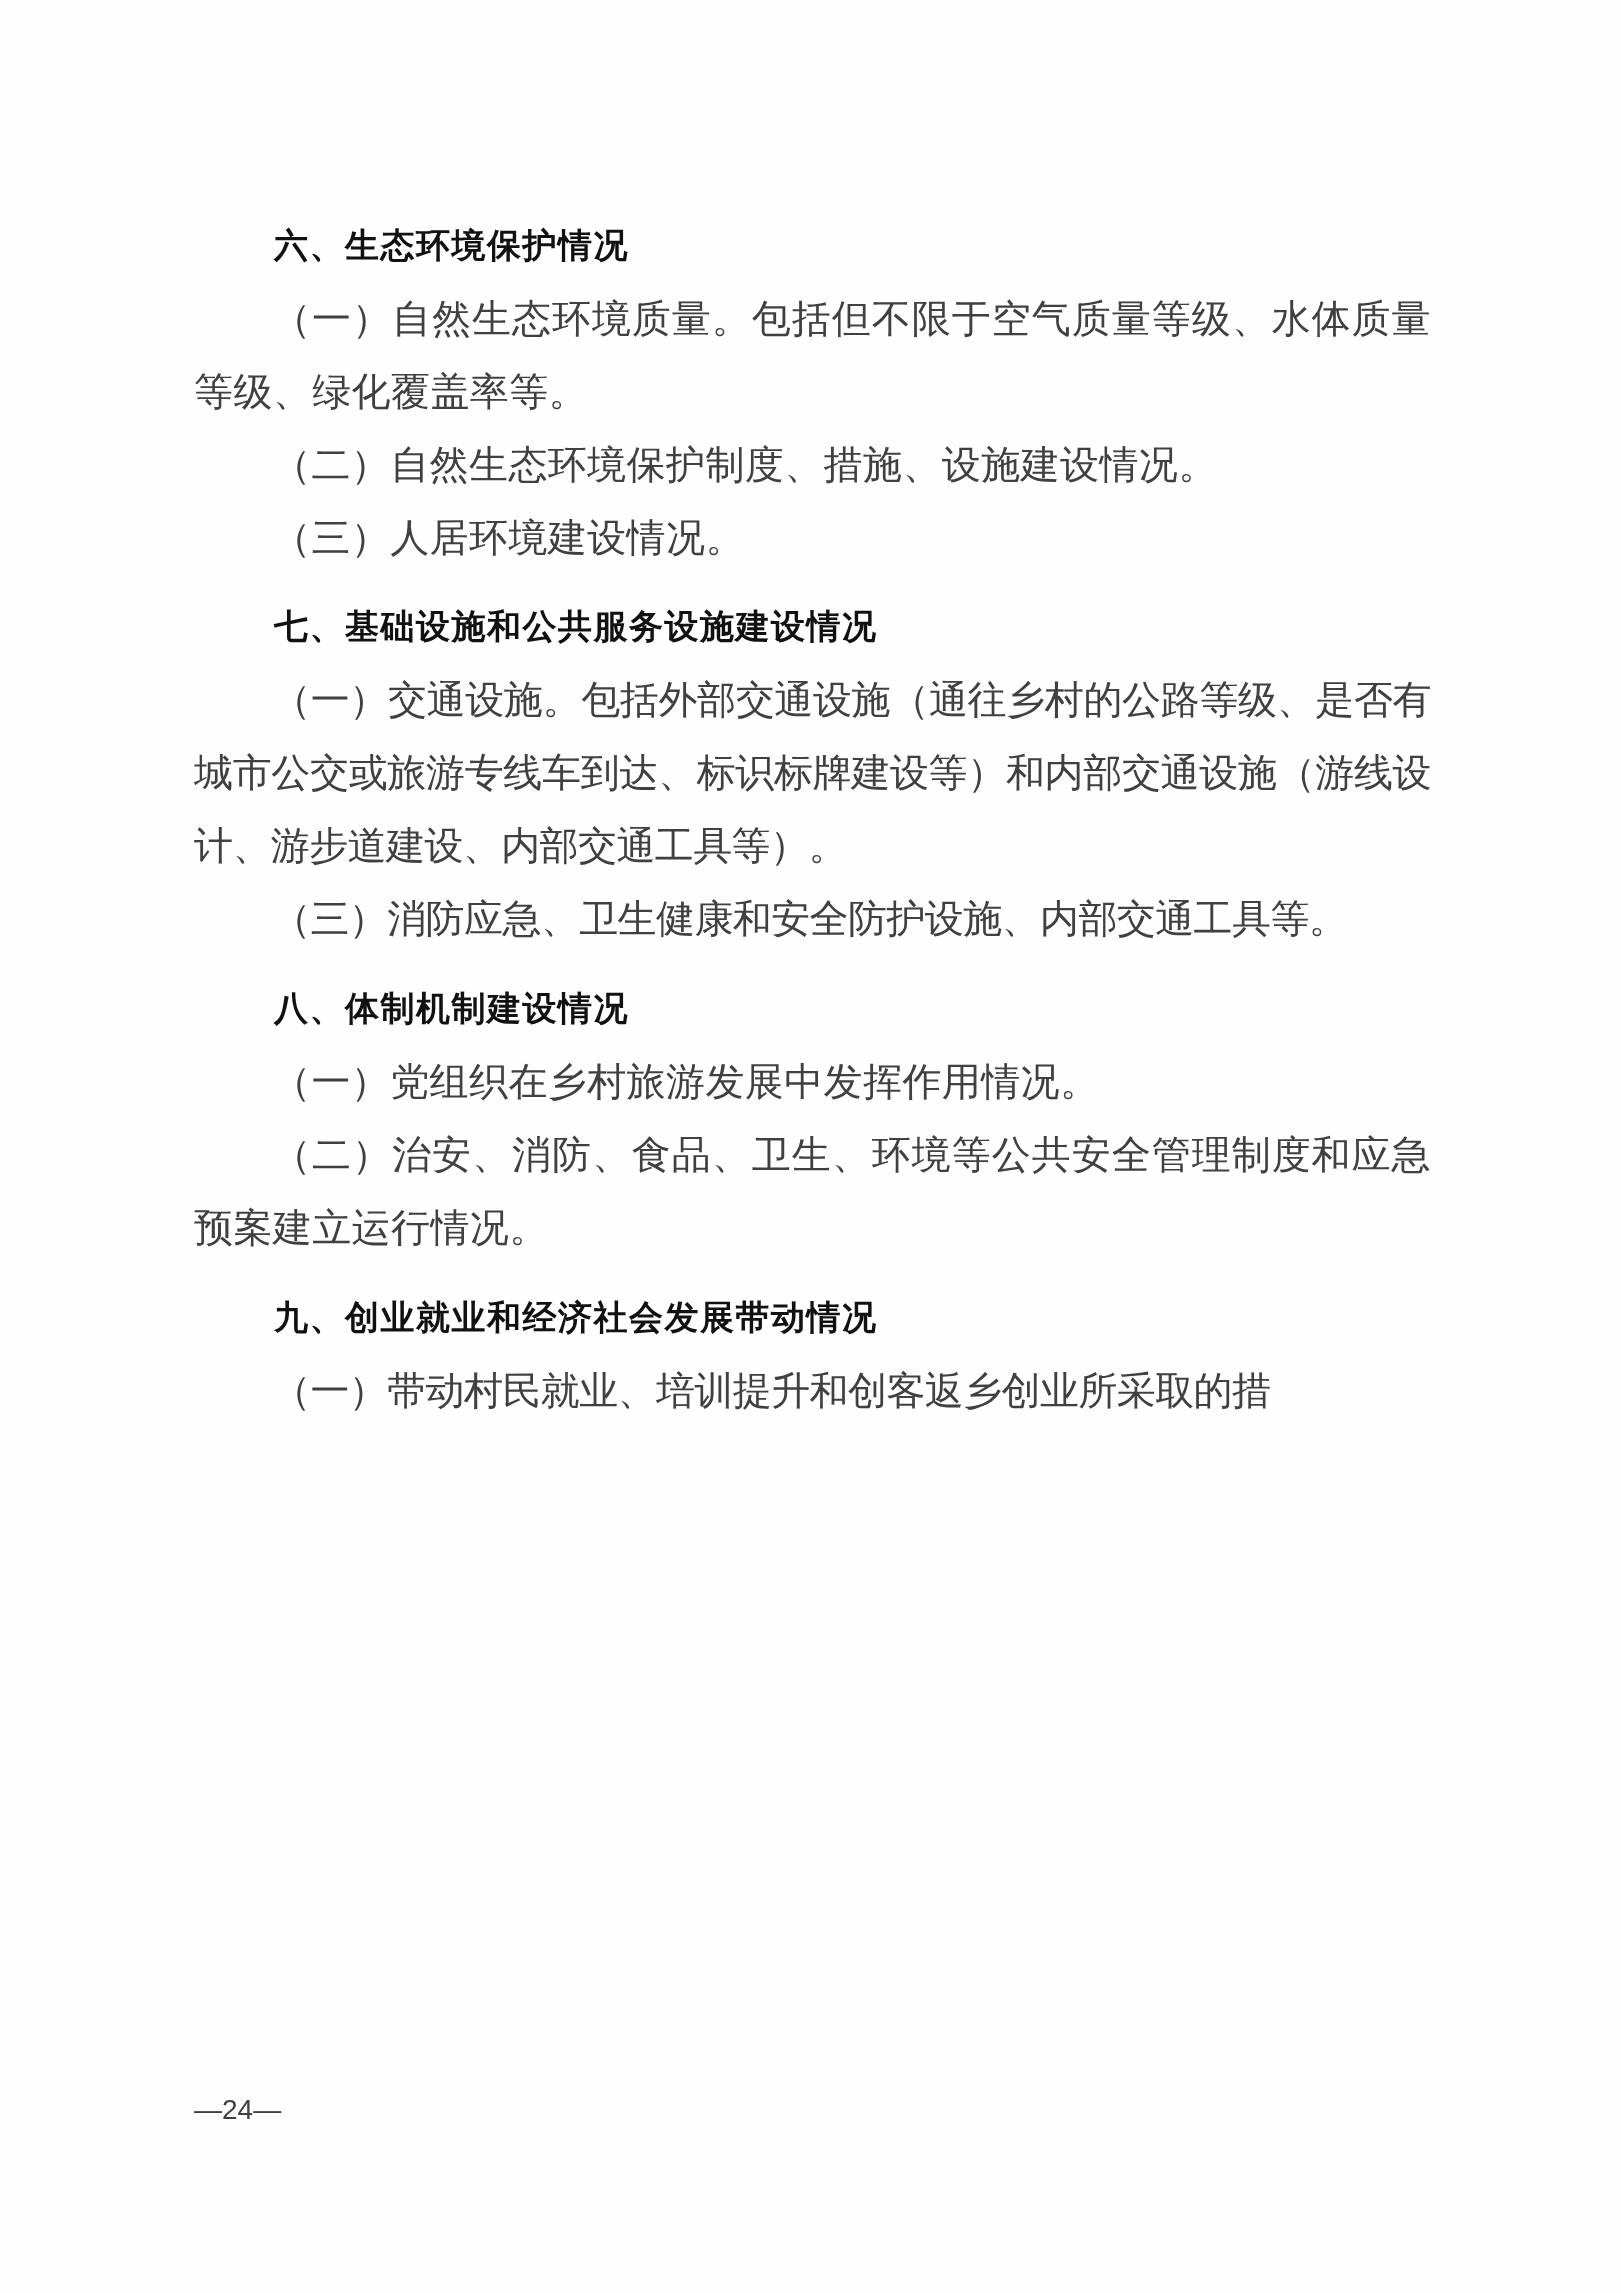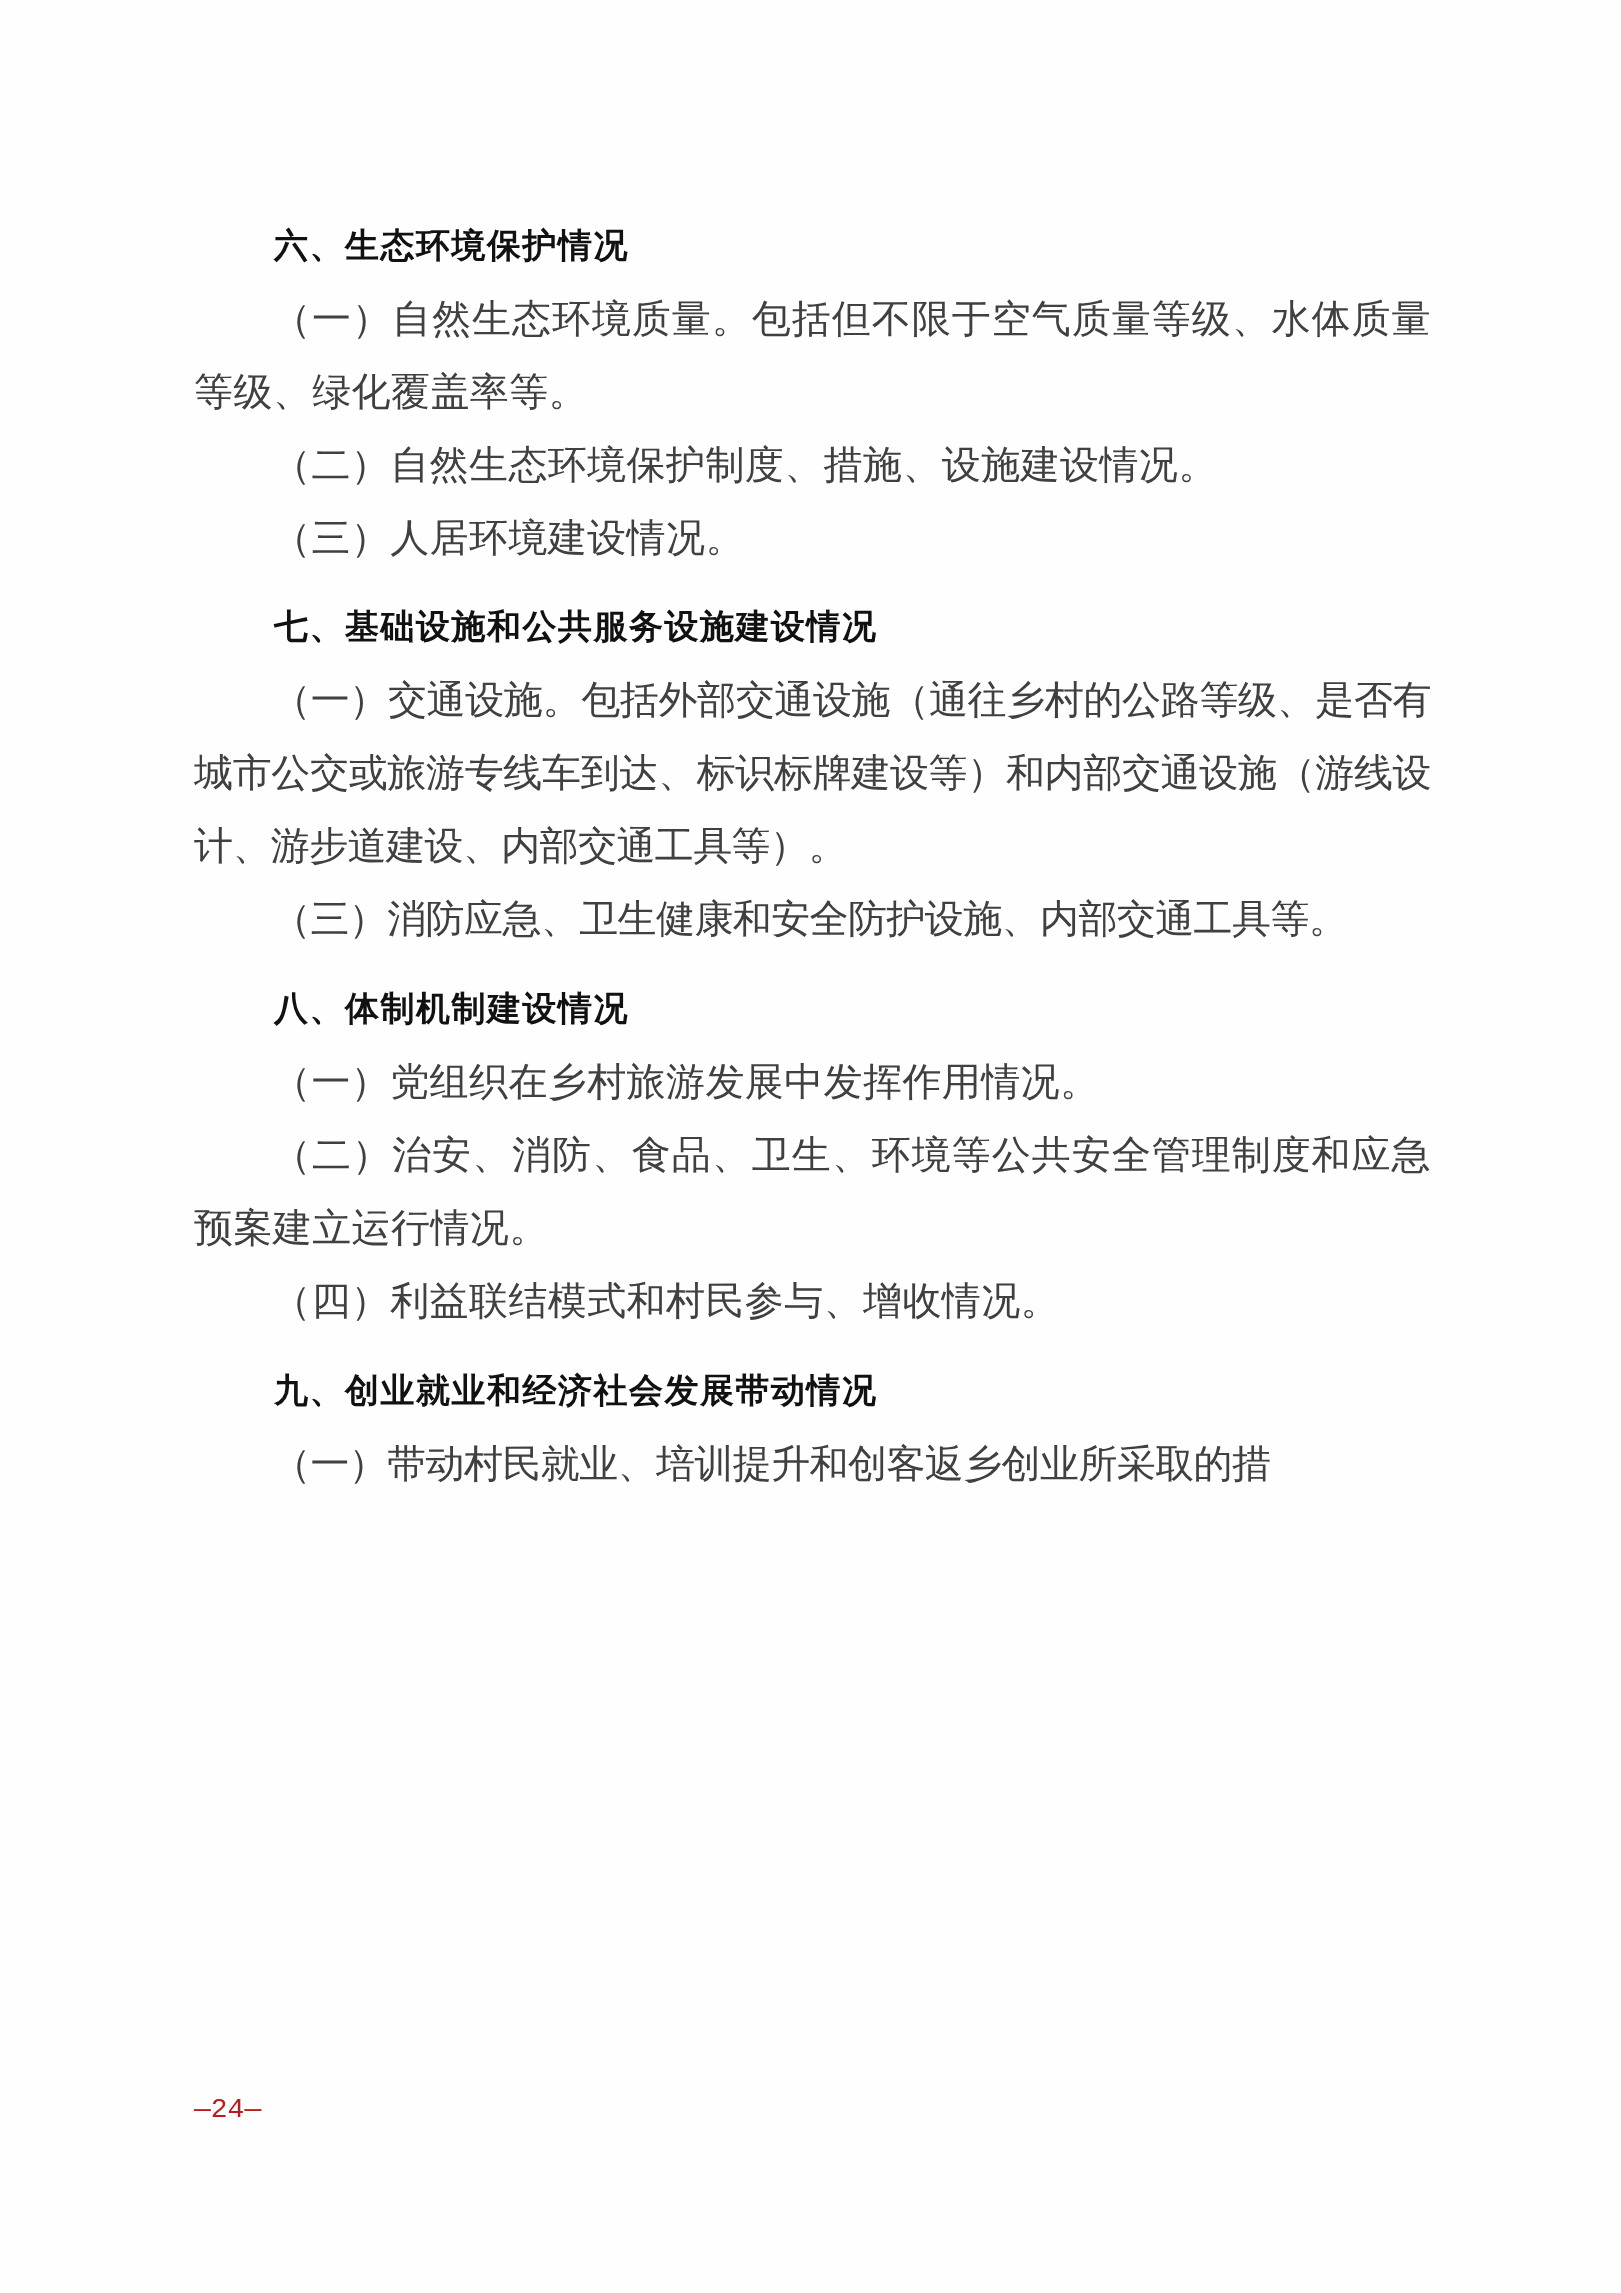--- a/index.html
+++ b/index.html
@@ -49,23 +49,23 @@
     margin: 0;
     text-align: justify;
     text-justify: inter-character;
     word-break: break-all;
   }
   .para.tight { letter-spacing: -0.6px; }
   .pagenum {
     position: absolute;
     left: 194px;
     top: 2094px;
-    font-family: Liberation Mono, monospace;
+    font-family: Liberation Sans, sans-serif;
     font-size: 28px;
-    color: #b91c1c;
+    color: #404040;
     letter-spacing: 0px;
   }
 </style>
 </head>
 <body>
 
 <div class="page">
   <div class="content">
 
     <h2 class="heading">六、生态环境保护情况</h2>
@@ -73,21 +73,20 @@
     <p class="para">（二）自然生态环境保护制度、措施、设施建设情况。</p>
     <p class="para">（三）人居环境建设情况。</p>
 
     <h2 class="heading">七、基础设施和公共服务设施建设情况</h2>
     <p class="para tight">（一）交通设施。包括外部交通设施（通往乡村的公路等级、是否有城市公交或旅游专线车到达、标识标牌建设等）和内部交通设施（游线设计、游步道建设、内部交通工具等）。</p>
     <p class="para tight">（三）消防应急、卫生健康和安全防护设施、内部交通工具等。</p>
 
     <h2 class="heading">八、体制机制建设情况</h2>
     <p class="para">（一）党组织在乡村旅游发展中发挥作用情况。</p>
     <p class="para">（二）治安、消防、食品、卫生、环境等公共安全管理制度和应急预案建立运行情况。</p>
-    <p class="para">（四）利益联结模式和村民参与、增收情况。</p>
 
     <h2 class="heading">九、创业就业和经济社会发展带动情况</h2>
     <p class="para tight">（一）带动村民就业、培训提升和创客返乡创业所采取的措</p>
 
   </div>
 
   <div class="pagenum">—24—</div>
 </div>
 
 

